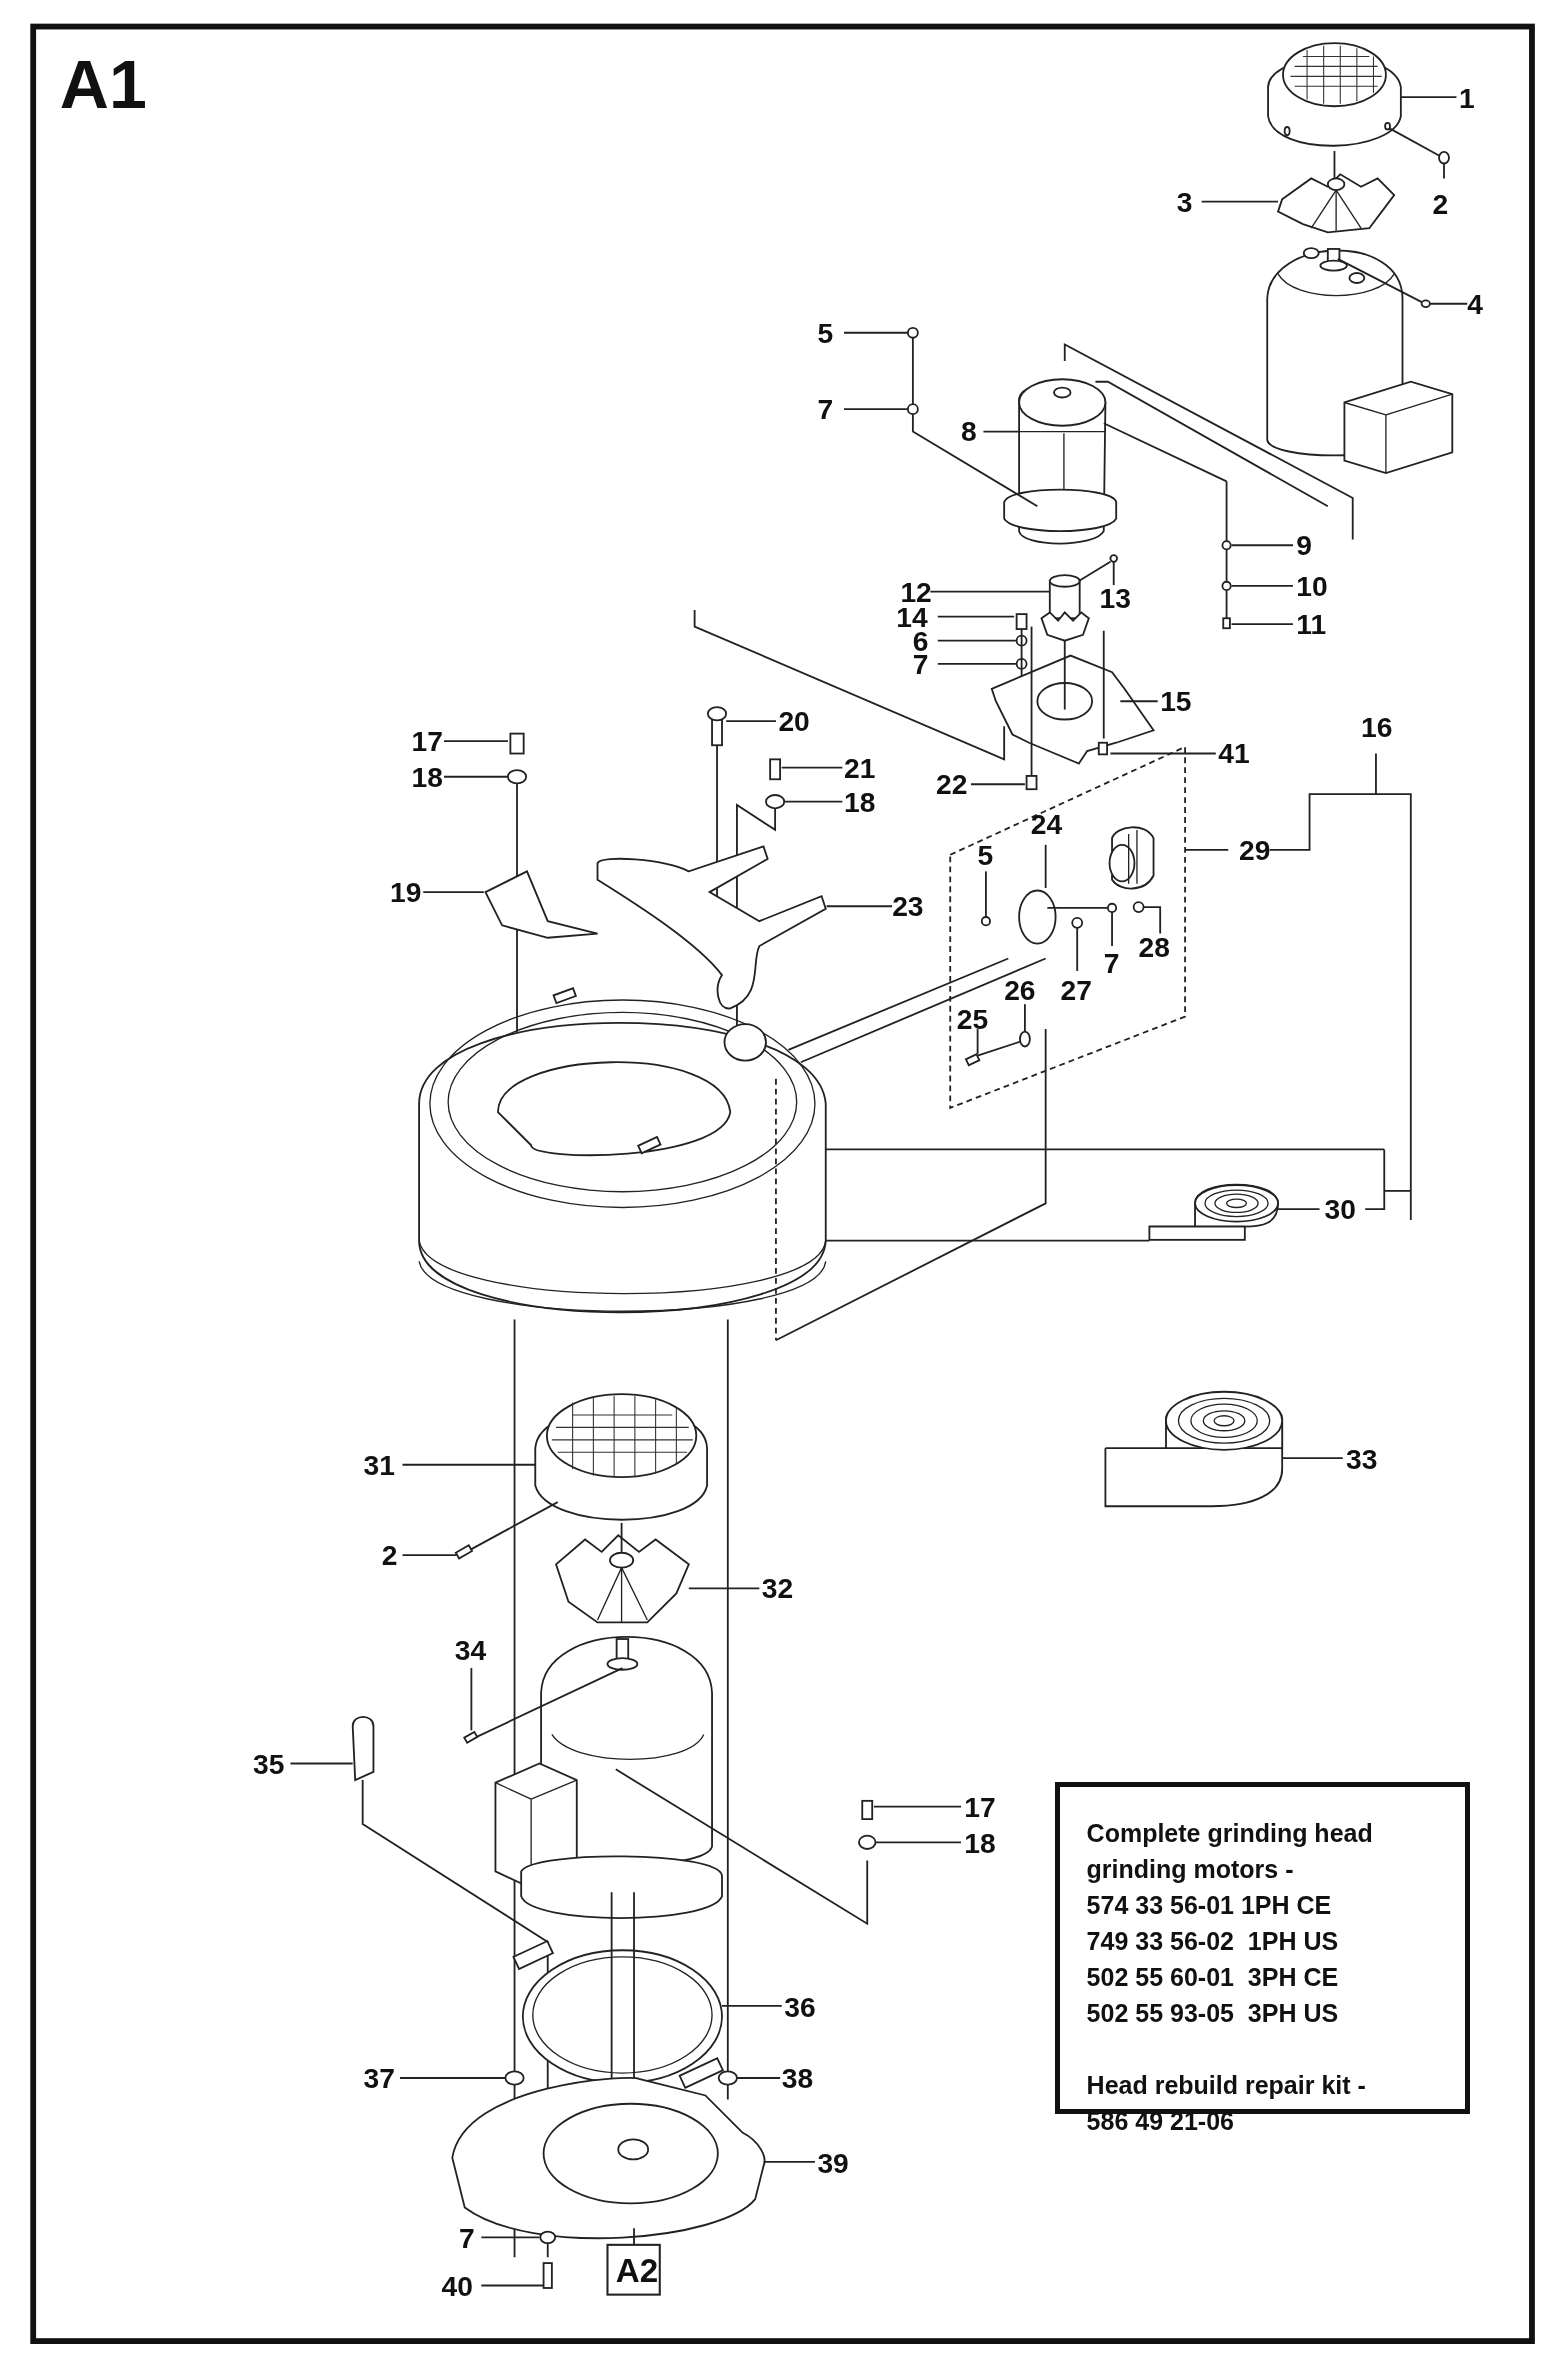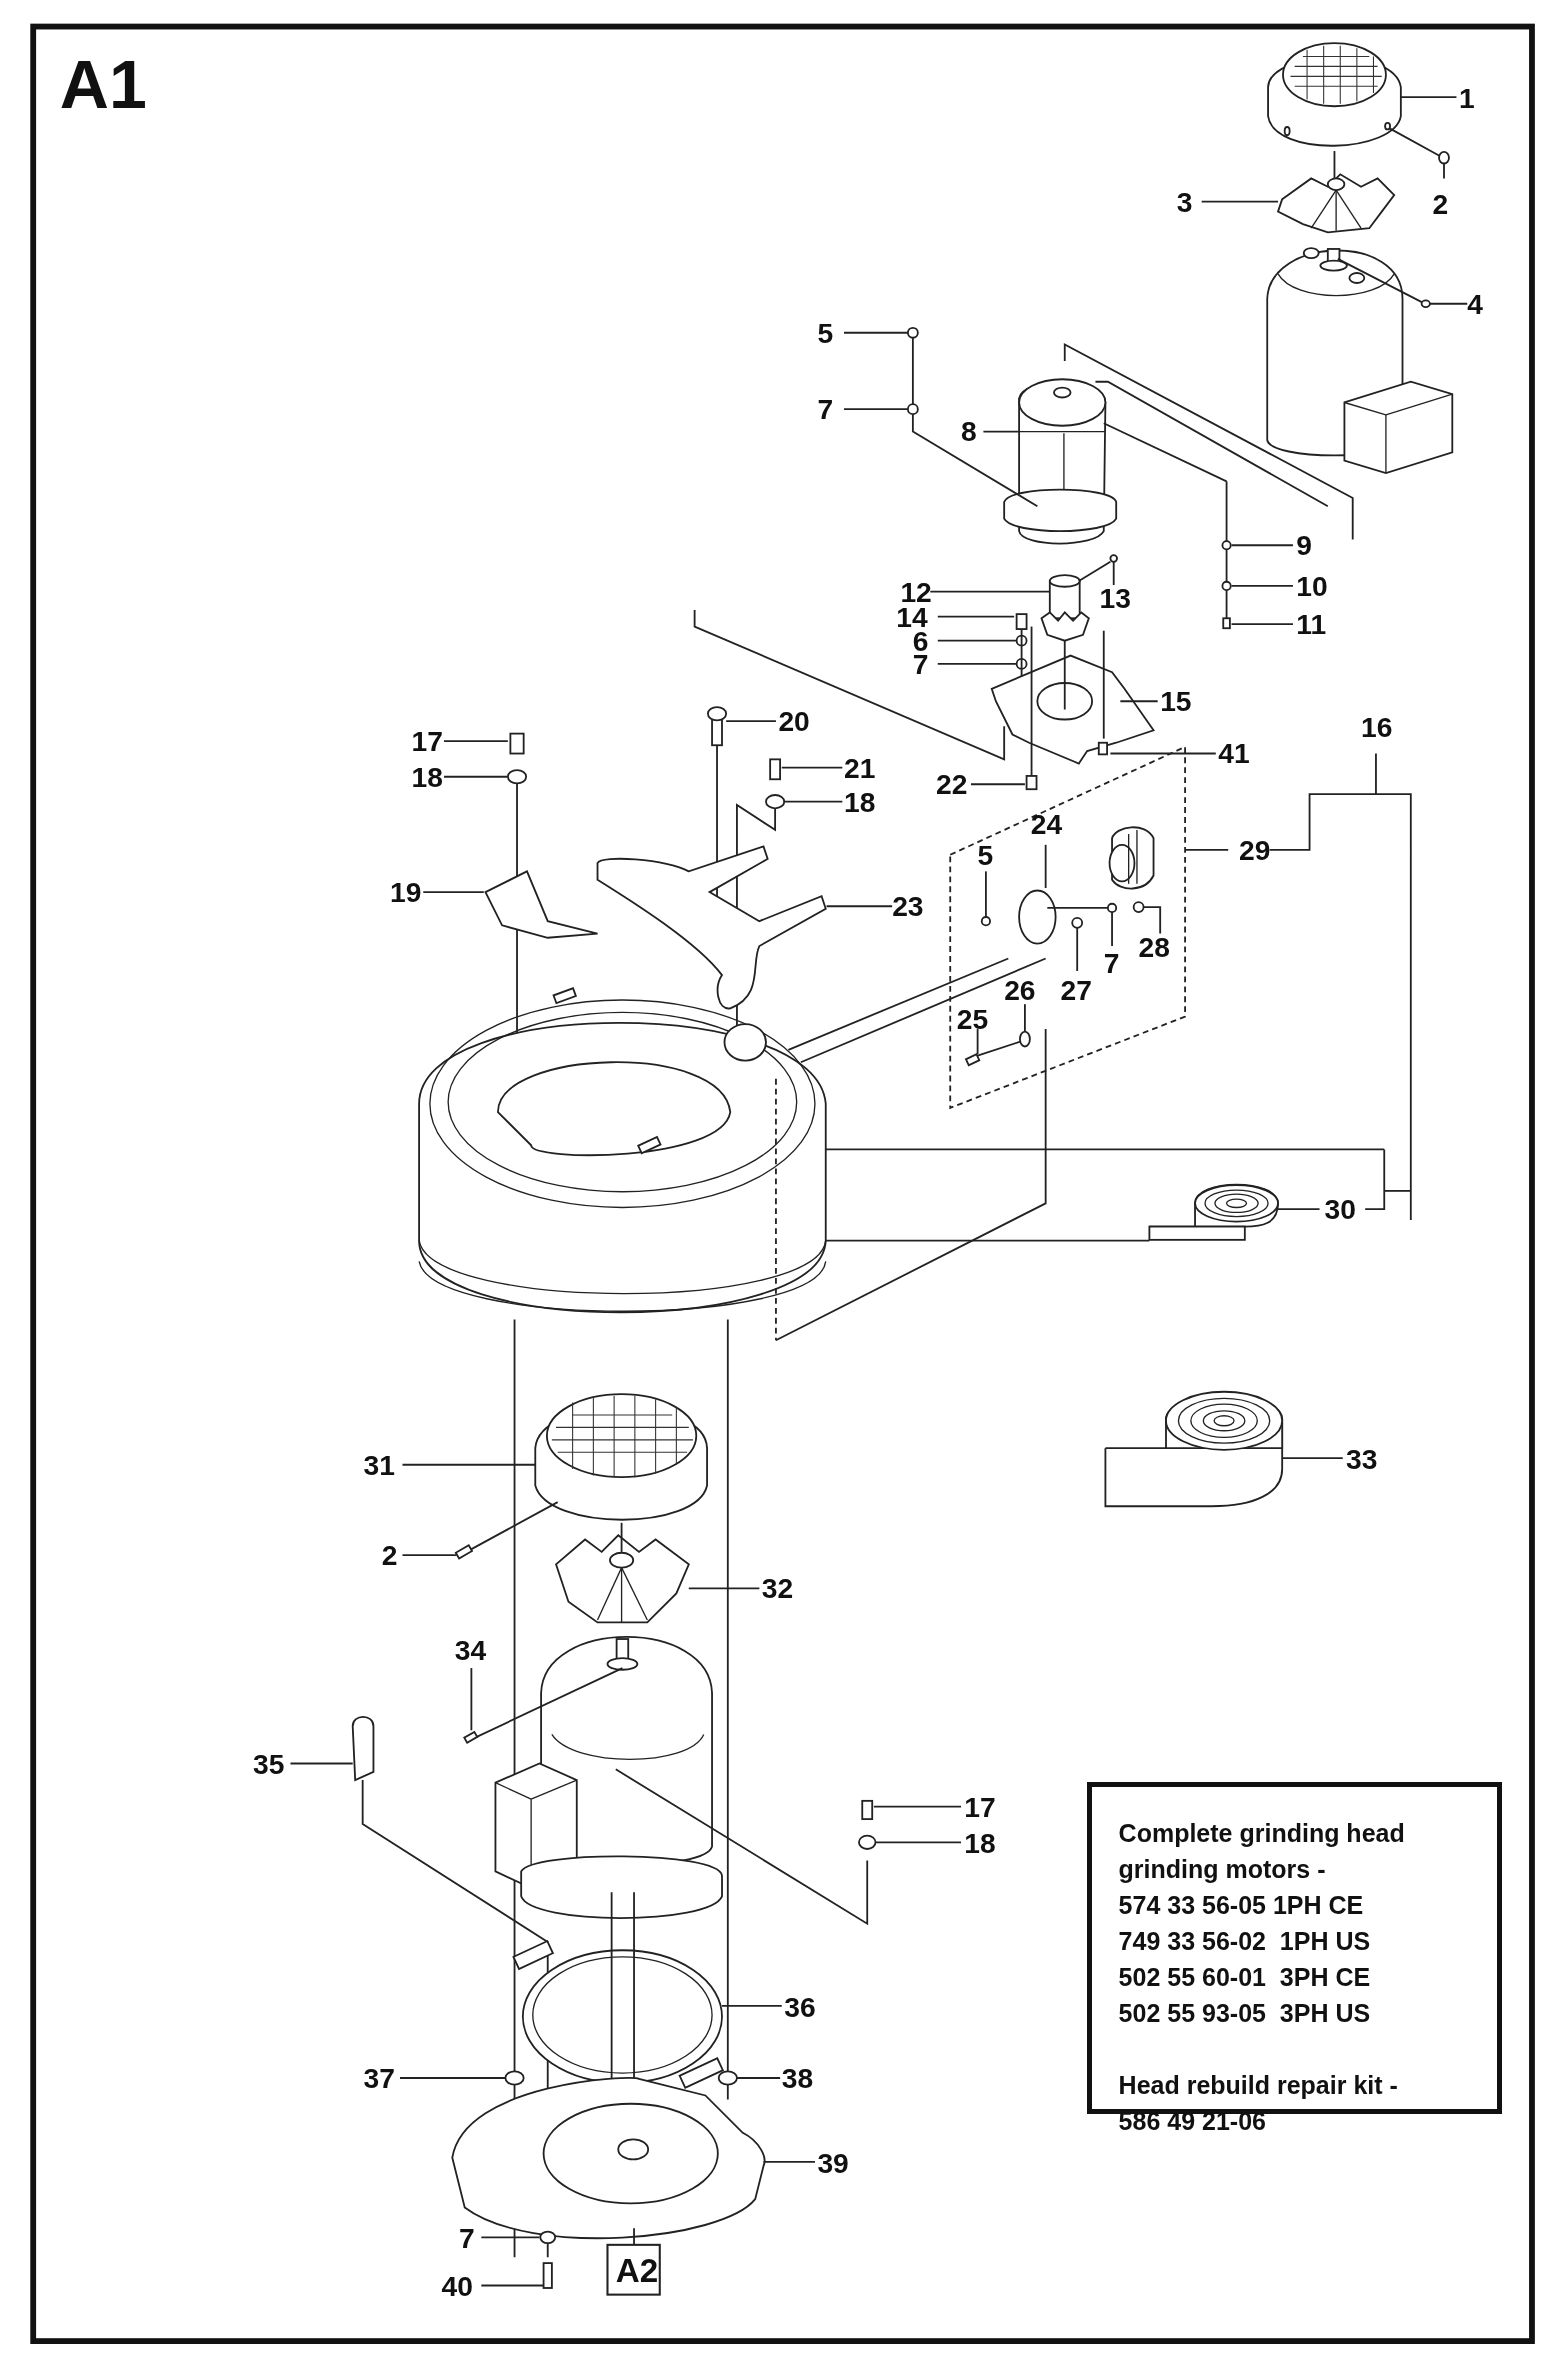--- a/index.html
+++ b/index.html
@@ -8,21 +8,21 @@
   .frame { fill: none; stroke: #111; stroke-width: 7; }
   .part { fill: #fff; stroke: #222; stroke-width: 2.2; }
   .part-thin { fill: none; stroke: #222; stroke-width: 1.6; }
   .leader { fill: none; stroke: #222; stroke-width: 2.2; }
   .dash { fill: none; stroke: #222; stroke-width: 2.2; stroke-dasharray: 7 5; }
   .mesh { fill: none; stroke: #333; stroke-width: 1.3; }
   .callout { font-family: "Liberation Sans", sans-serif; font-weight: bold; font-size: 34px; fill: #111; }
   .page-id { font-family: "Liberation Sans", sans-serif; font-weight: bold; font-size: 82px; fill: #111; }
   .ref-box { fill: #fff; stroke: #222; stroke-width: 2.5; }
   .ref-text { font-family: "Liberation Sans", sans-serif; font-weight: bold; font-size: 40px; fill: #111; }
-  .info-box { position: absolute; left: 1055px; top: 1782px; width: 415px; height: 332px; border: 5.8px solid #111; background: #fff; box-sizing: border-box; padding: 28px 0 0 26.6px; margin-left: 32px; }
+  .info-box { position: absolute; left: 1055px; top: 1782px; width: 415px; height: 332px; border: 5.8px solid #111; background: #fff; box-sizing: border-box; padding: 28px 0 0 26.6px; }
   .info-line { font-family: "Liberation Sans", sans-serif; font-weight: bold; font-size: 25px; line-height: 36px; color: #111; white-space: pre; }
   .info-gap { height: 36px; }
 </style>
 </head>
 <body>
 
 <svg id="diagram" viewBox="0 0 1887 2851" xmlns="http://www.w3.org/2000/svg">
 
   <rect class="frame" x="40" y="32" width="1806" height="2789"></rect>
 
@@ -373,21 +373,21 @@
   <line class="leader" x1="764" y1="2685" x2="764" y2="2705"></line>
   <g>
     <rect class="ref-box" x="732" y="2705" width="63" height="60"></rect>
     <text class="ref-text" x="742" y="2750">A2</text>
   </g>
 </svg>
 
 <div class="info-box">
   <div class="info-line">Complete grinding head</div>
   <div class="info-line">grinding motors -</div>
-  <div class="info-line">574 33 56-05 1PH CE</div>
+  <div class="info-line">574 33 56-01 1PH CE</div>
   <div class="info-line">749 33 56-02  1PH US</div>
   <div class="info-line">502 55 60-01  3PH CE</div>
   <div class="info-line">502 55 93-05  3PH US</div>
   <div class="info-gap"></div>
   <div class="info-line">Head rebuild repair kit -</div>
   <div class="info-line">586 49 21-06</div>
 </div>
 
 
 </body></html>

